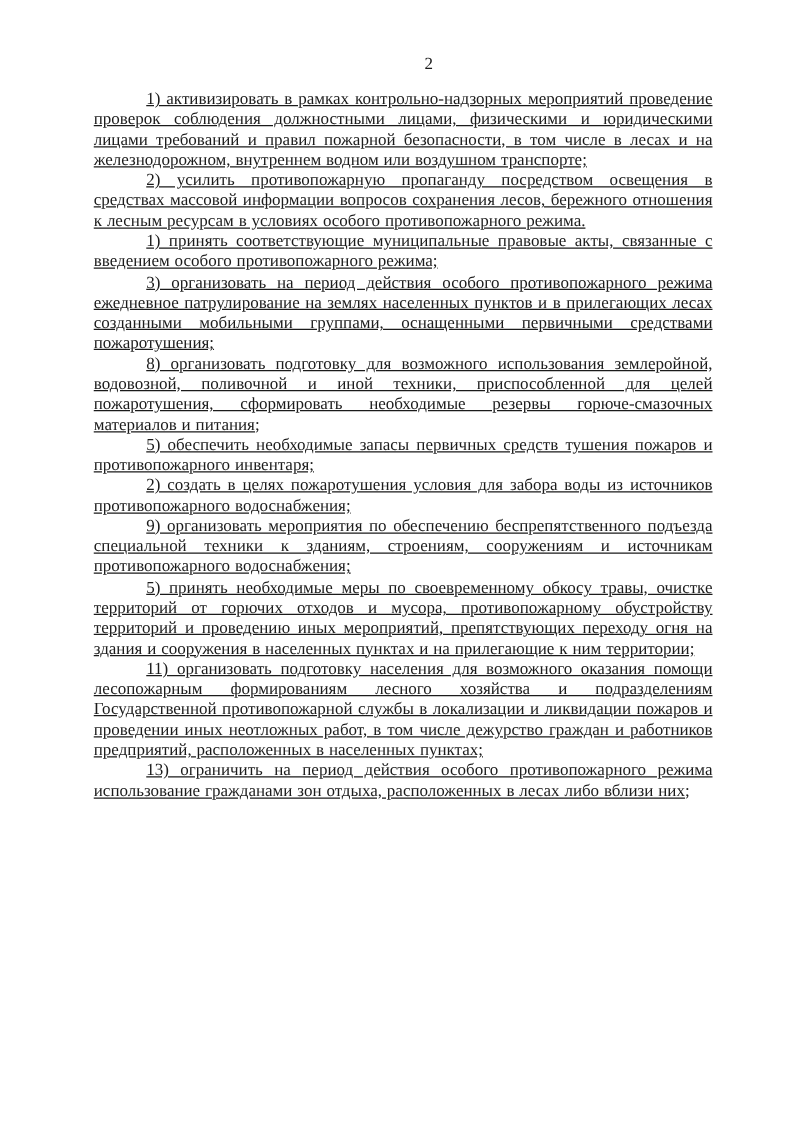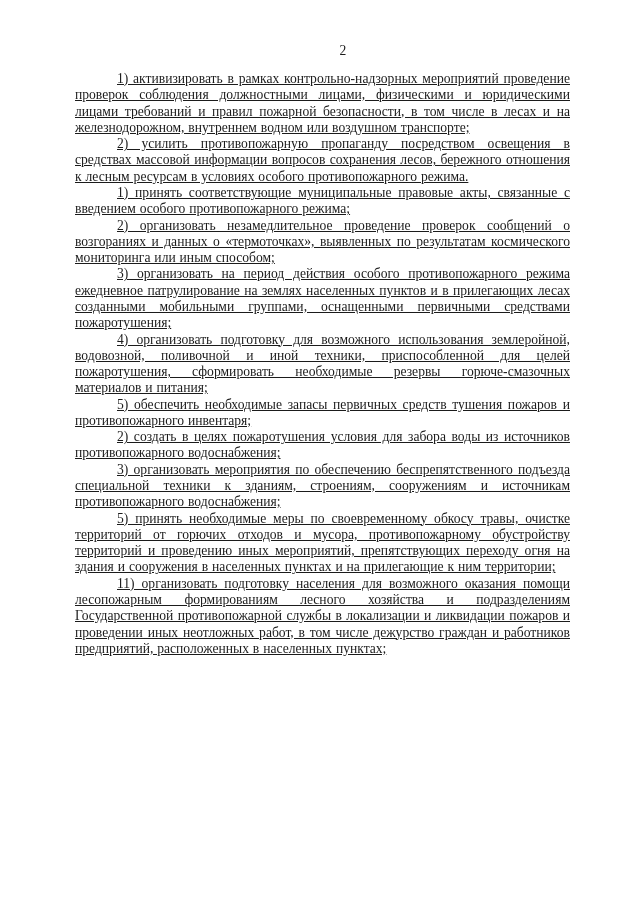--- a/index.html
+++ b/index.html
@@ -48,22 +48,22 @@
 </head>
 <body>
 
 <div class="page">
   <div class="page-number">2</div>
 
   <div class="content">
     <p class="para">1) активизировать в рамках контрольно-надзорных мероприятий проведение проверок соблюдения должностными лицами, физическими и юридическими лицами требований и правил пожарной безопасности, в том числе в лесах и на железнодорожном, внутреннем водном или воздушном транспорте;</p>
     <p class="para">2) усилить противопожарную пропаганду посредством освещения в средствах массовой информации вопросов сохранения лесов, бережного отношения к лесным ресурсам в условиях особого противопожарного режима.</p>
     <p class="para">1) принять соответствующие муниципальные правовые акты, связанные с введением особого противопожарного режима;</p>
-    <p class="para">2) организовать незамедлительное проведение проверок сообщений о возгораниях и данных о «термоточках», выявленных по результатам космического мониторинга или иным способом;</p>
     <p class="para">3) организовать на период действия особого противопожарного режима ежедневное патрулирование на землях населенных пунктов и в прилегающих лесах созданными мобильными группами, оснащенными первичными средствами пожаротушения;</p>
-    <p class="para">4) организовать подготовку для возможного использования землеройной, водовозной, поливочной и иной техники, приспособленной для целей пожаротушения, сформировать необходимые резервы горюче-смазочных материалов и питания;</p>
+    <p class="para">8) организовать подготовку для возможного использования землеройной, водовозной, поливочной и иной техники, приспособленной для целей пожаротушения, сформировать необходимые резервы горюче-смазочных материалов и питания;</p>
     <p class="para">5) обеспечить необходимые запасы первичных средств тушения пожаров и противопожарного инвентаря;</p>
     <p class="para">2) создать в целях пожаротушения условия для забора воды из источников противопожарного водоснабжения;</p>
-    <p class="para">3) организовать мероприятия по обеспечению беспрепятственного подъезда специальной техники к зданиям, строениям, сооружениям и источникам противопожарного водоснабжения;</p>
+    <p class="para">9) организовать мероприятия по обеспечению беспрепятственного подъезда специальной техники к зданиям, строениям, сооружениям и источникам противопожарного водоснабжения;</p>
     <p class="para">5) принять необходимые меры по своевременному обкосу травы, очистке территорий от горючих отходов и мусора, противопожарному обустройству территорий и проведению иных мероприятий, препятствующих переходу огня на здания и сооружения в населенных пунктах и на прилегающие к ним территории;</p>
     <p class="para">11) организовать подготовку населения для возможного оказания помощи лесопожарным формированиям лесного хозяйства и подразделениям Государственной противопожарной службы в локализации и ликвидации пожаров и проведении иных неотложных работ, в том числе дежурство граждан и работников предприятий, расположенных в населенных пунктах;</p>
+    <p class="para">13) ограничить на период действия особого противопожарного режима использование гражданами зон отдыха, расположенных в лесах либо вблизи них;</p>
   </div>
 </div>
 
 </body></html>

